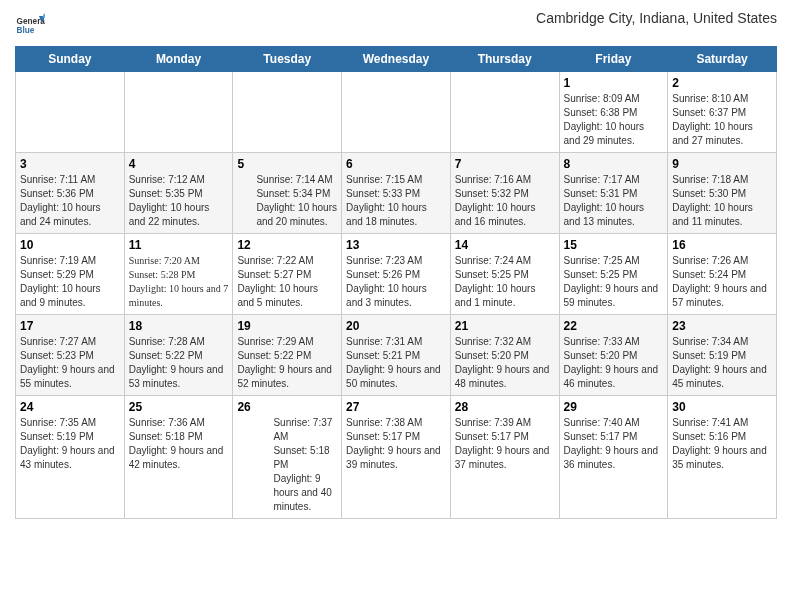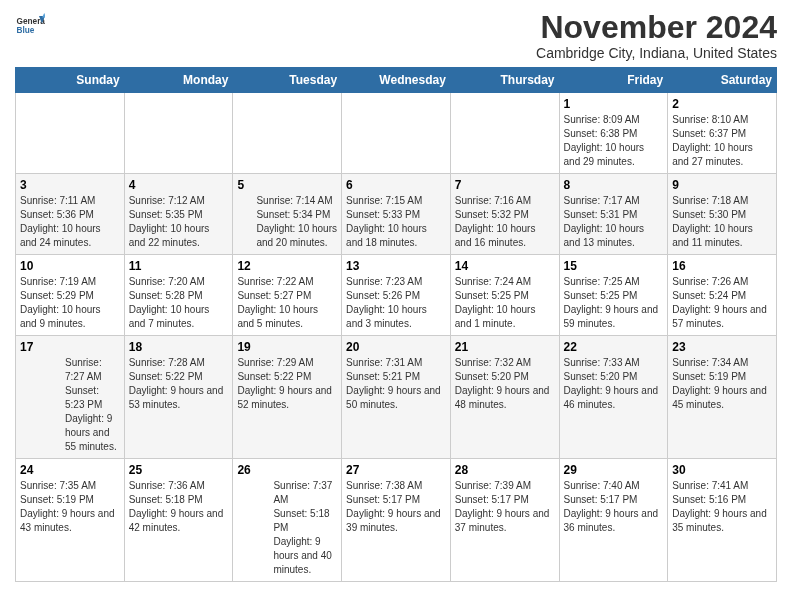--- a/index.html
+++ b/index.html
@@ -40,21 +40,21 @@
     }
     table {
       width: 100%;
       border-collapse: collapse;
       font-size: 10.5px;
     }
     thead tr th {
       background-color: #2e6da4;
       color: #fff;
       padding: 5px 4px;
-      text-align: right;
+      text-align: center;
       font-size: 12px;
       font-weight: bold;
       border: 1px solid #2e6da4;
     }
     tbody tr td {
       border: 1px solid #ccc;
       padding: 4px 4px;
       vertical-align: top;
       background: #fff;
       width: 14.28%;
@@ -84,21 +84,20 @@
 <div class="header-area">
   <div class="logo">
     <svg class="logo-icon" viewBox="0 0 40 40" xmlns="http://www.w3.org/2000/svg">
       <text x="2" y="18" font-size="11" font-weight="bold" fill="#333">General</text>
       <text x="2" y="30" font-size="11" font-weight="bold" fill="#2e6da4">Blue</text>
       <polygon points="32,8 40,8 36,18" fill="#2e6da4"></polygon>
       <polygon points="36,10 42,10 39,4" fill="#5ba3d9"></polygon>
     </svg>
   </div>
   <div class="title-area">
-    <div class="main-title">November 2024</div>
     <div class="sub-title">Cambridge City, Indiana, United States</div>
   </div>
 </div>
 
 <table>
   <thead>
     <tr>
     <th>Sunday</th>
         <th>Monday</th>
         <th>Tuesday</th>
@@ -174,21 +173,21 @@
       </tr>
       <tr>
         <td>
           <span class="day-number">10</span>
           <div class="day-info" style="white-space: pre-wrap;">Sunrise: 7:19 AM
 Sunset: 5:29 PM
 Daylight: 10 hours and 9 minutes.</div>
         </td>
         <td>
           <span class="day-number">11</span>
-          <div class="day-info" style="white-space: pre-wrap;">Sunrise: 7:20 AM
+          <div class="day-info" style="white-space: pre-wrap; font-family: Liberation Serif, serif;">Sunrise: 7:20 AM
 Sunset: 5:28 PM
 Daylight: 10 hours and 7 minutes.</div>
         </td>
         <td>
           <span class="day-number">12</span>
           <div class="day-info" style="white-space: pre-wrap;">Sunrise: 7:22 AM
 Sunset: 5:27 PM
 Daylight: 10 hours and 5 minutes.</div>
         </td>
         <td>
@@ -212,21 +211,21 @@
         <td>
           <span class="day-number">16</span>
           <div class="day-info" style="white-space: pre-wrap;">Sunrise: 7:26 AM
 Sunset: 5:24 PM
 Daylight: 9 hours and 57 minutes.</div>
         </td>
       </tr>
       <tr>
         <td>
           <span class="day-number">17</span>
-          <div class="day-info" style="white-space: pre-wrap; margin-left: 45px;">Sunrise: 7:27 AM
+          <div class="day-info" style="white-space: pre-wrap;">Sunrise: 7:27 AM
 Sunset: 5:23 PM
 Daylight: 9 hours and 55 minutes.</div>
         </td>
         <td>
           <span class="day-number">18</span>
           <div class="day-info" style="white-space: pre-wrap;">Sunrise: 7:28 AM
 Sunset: 5:22 PM
 Daylight: 9 hours and 53 minutes.</div>
         </td>
         <td>

